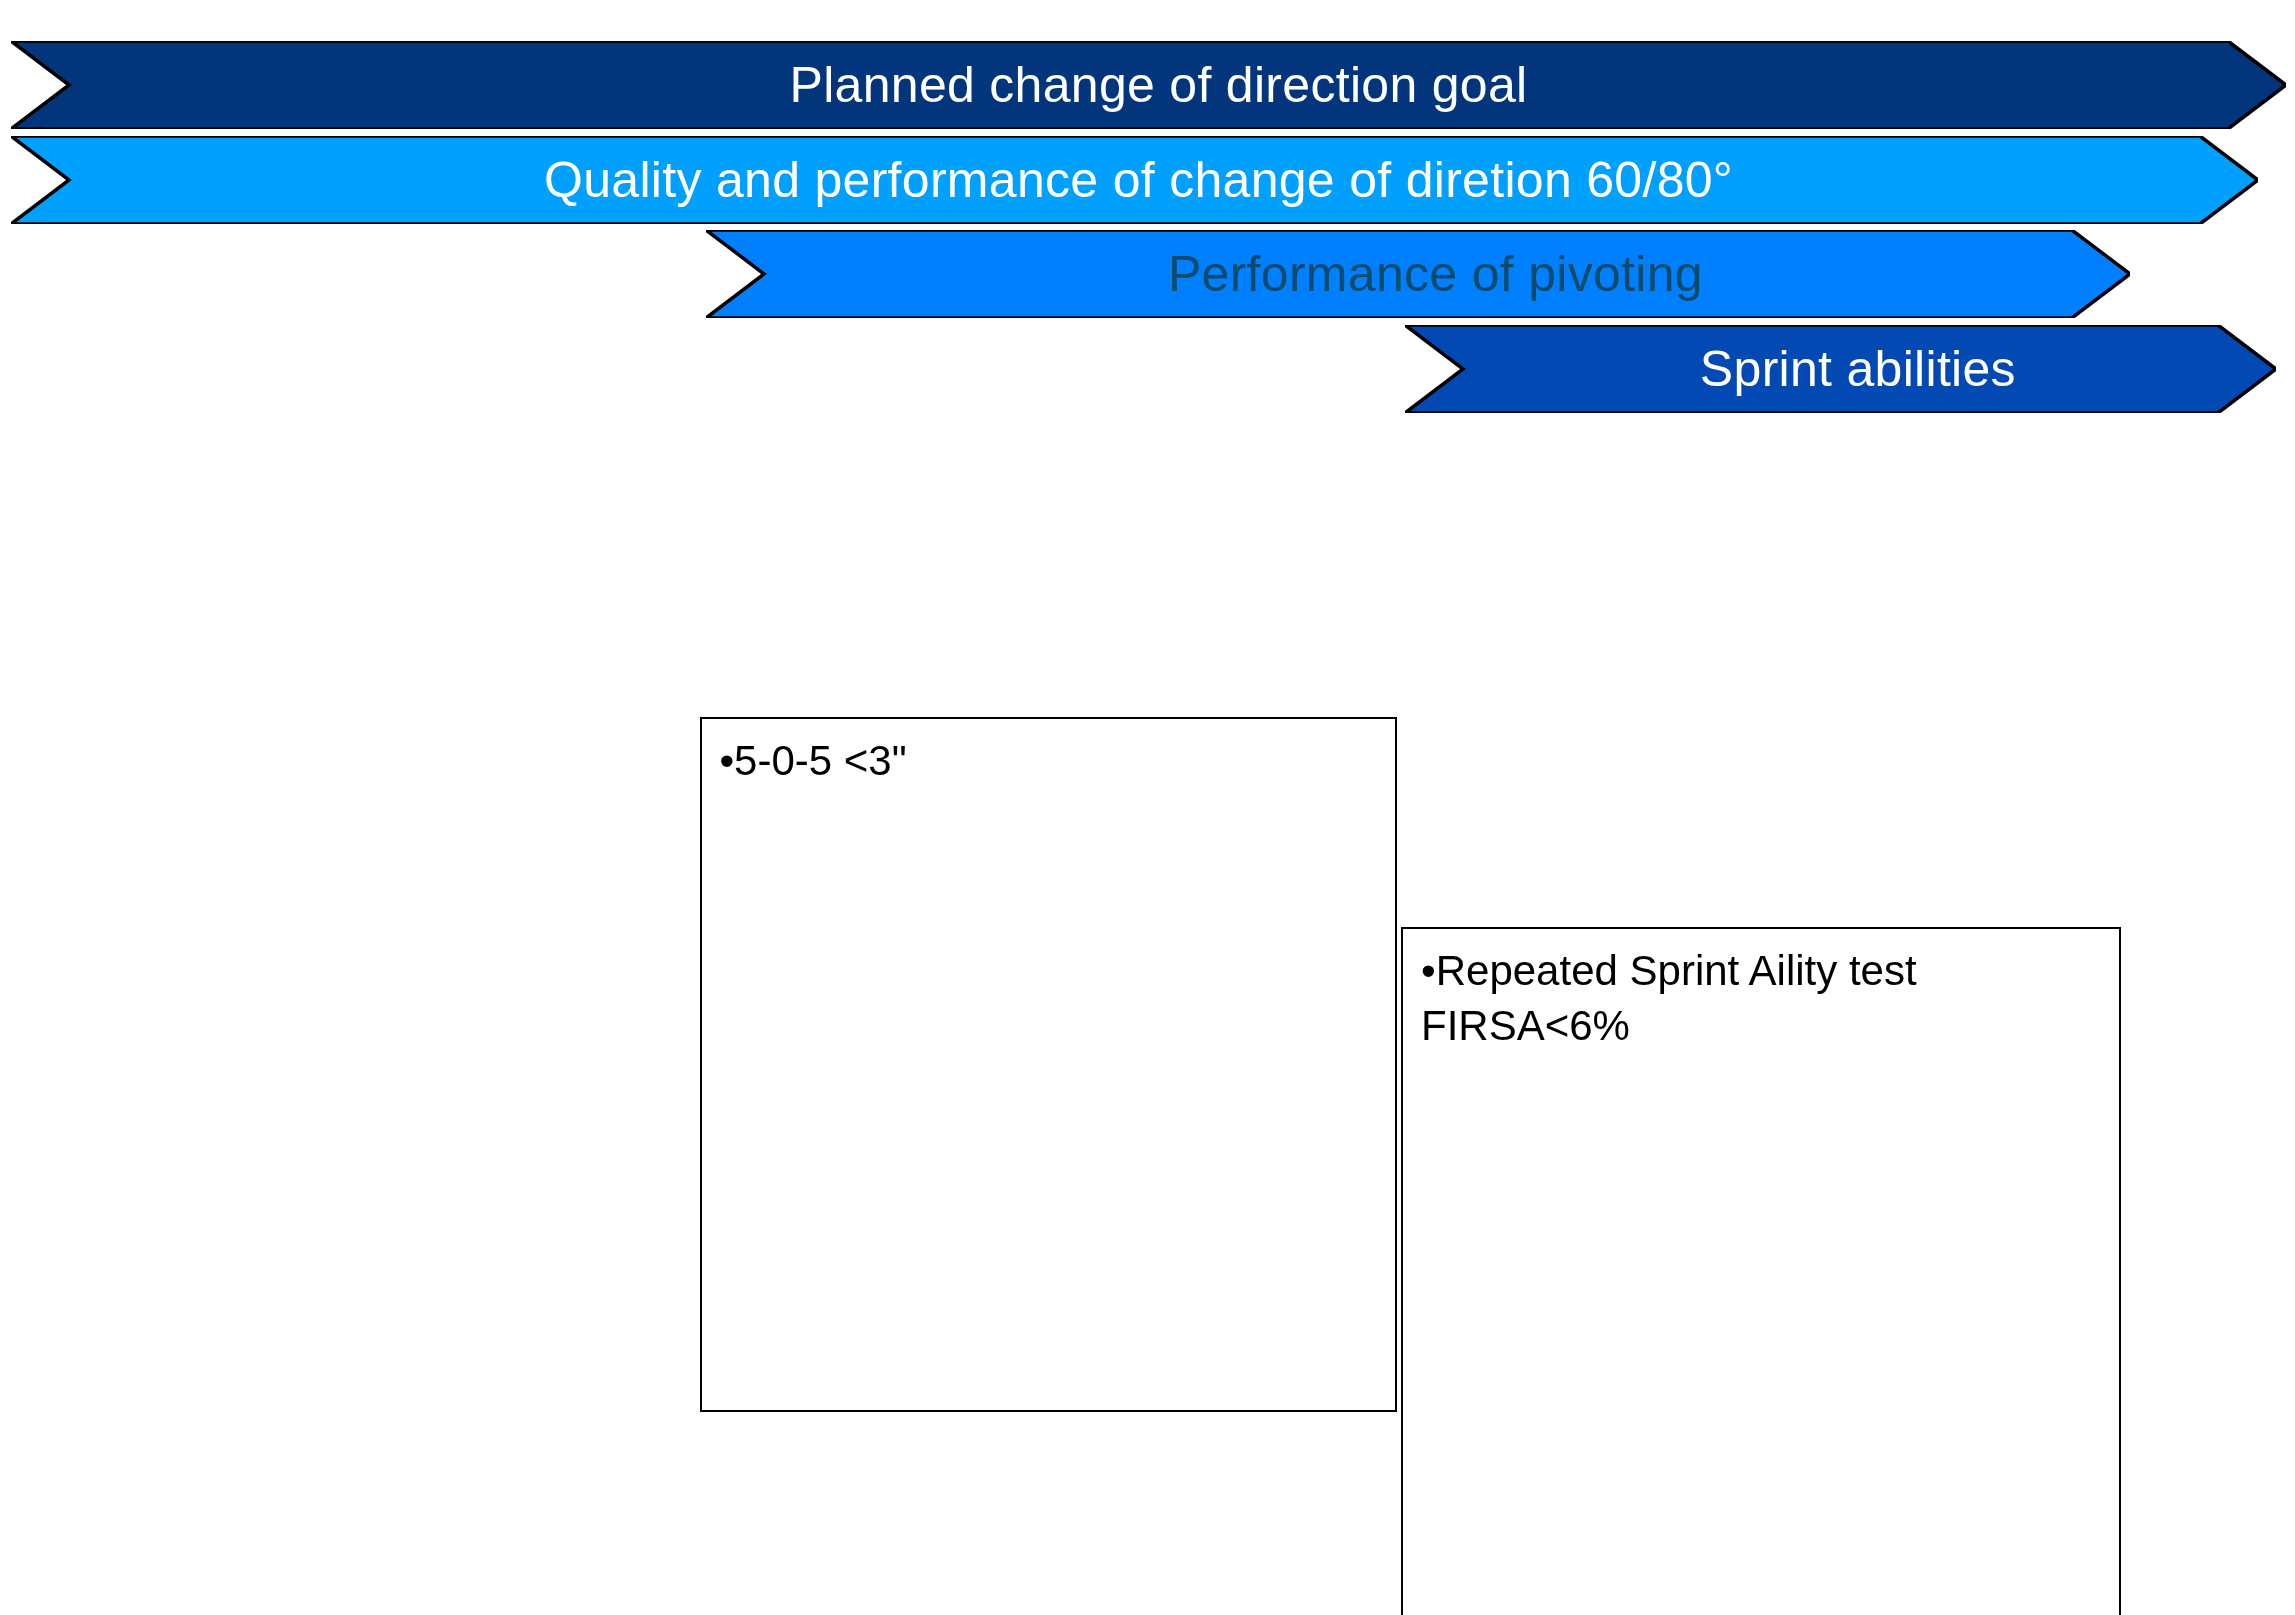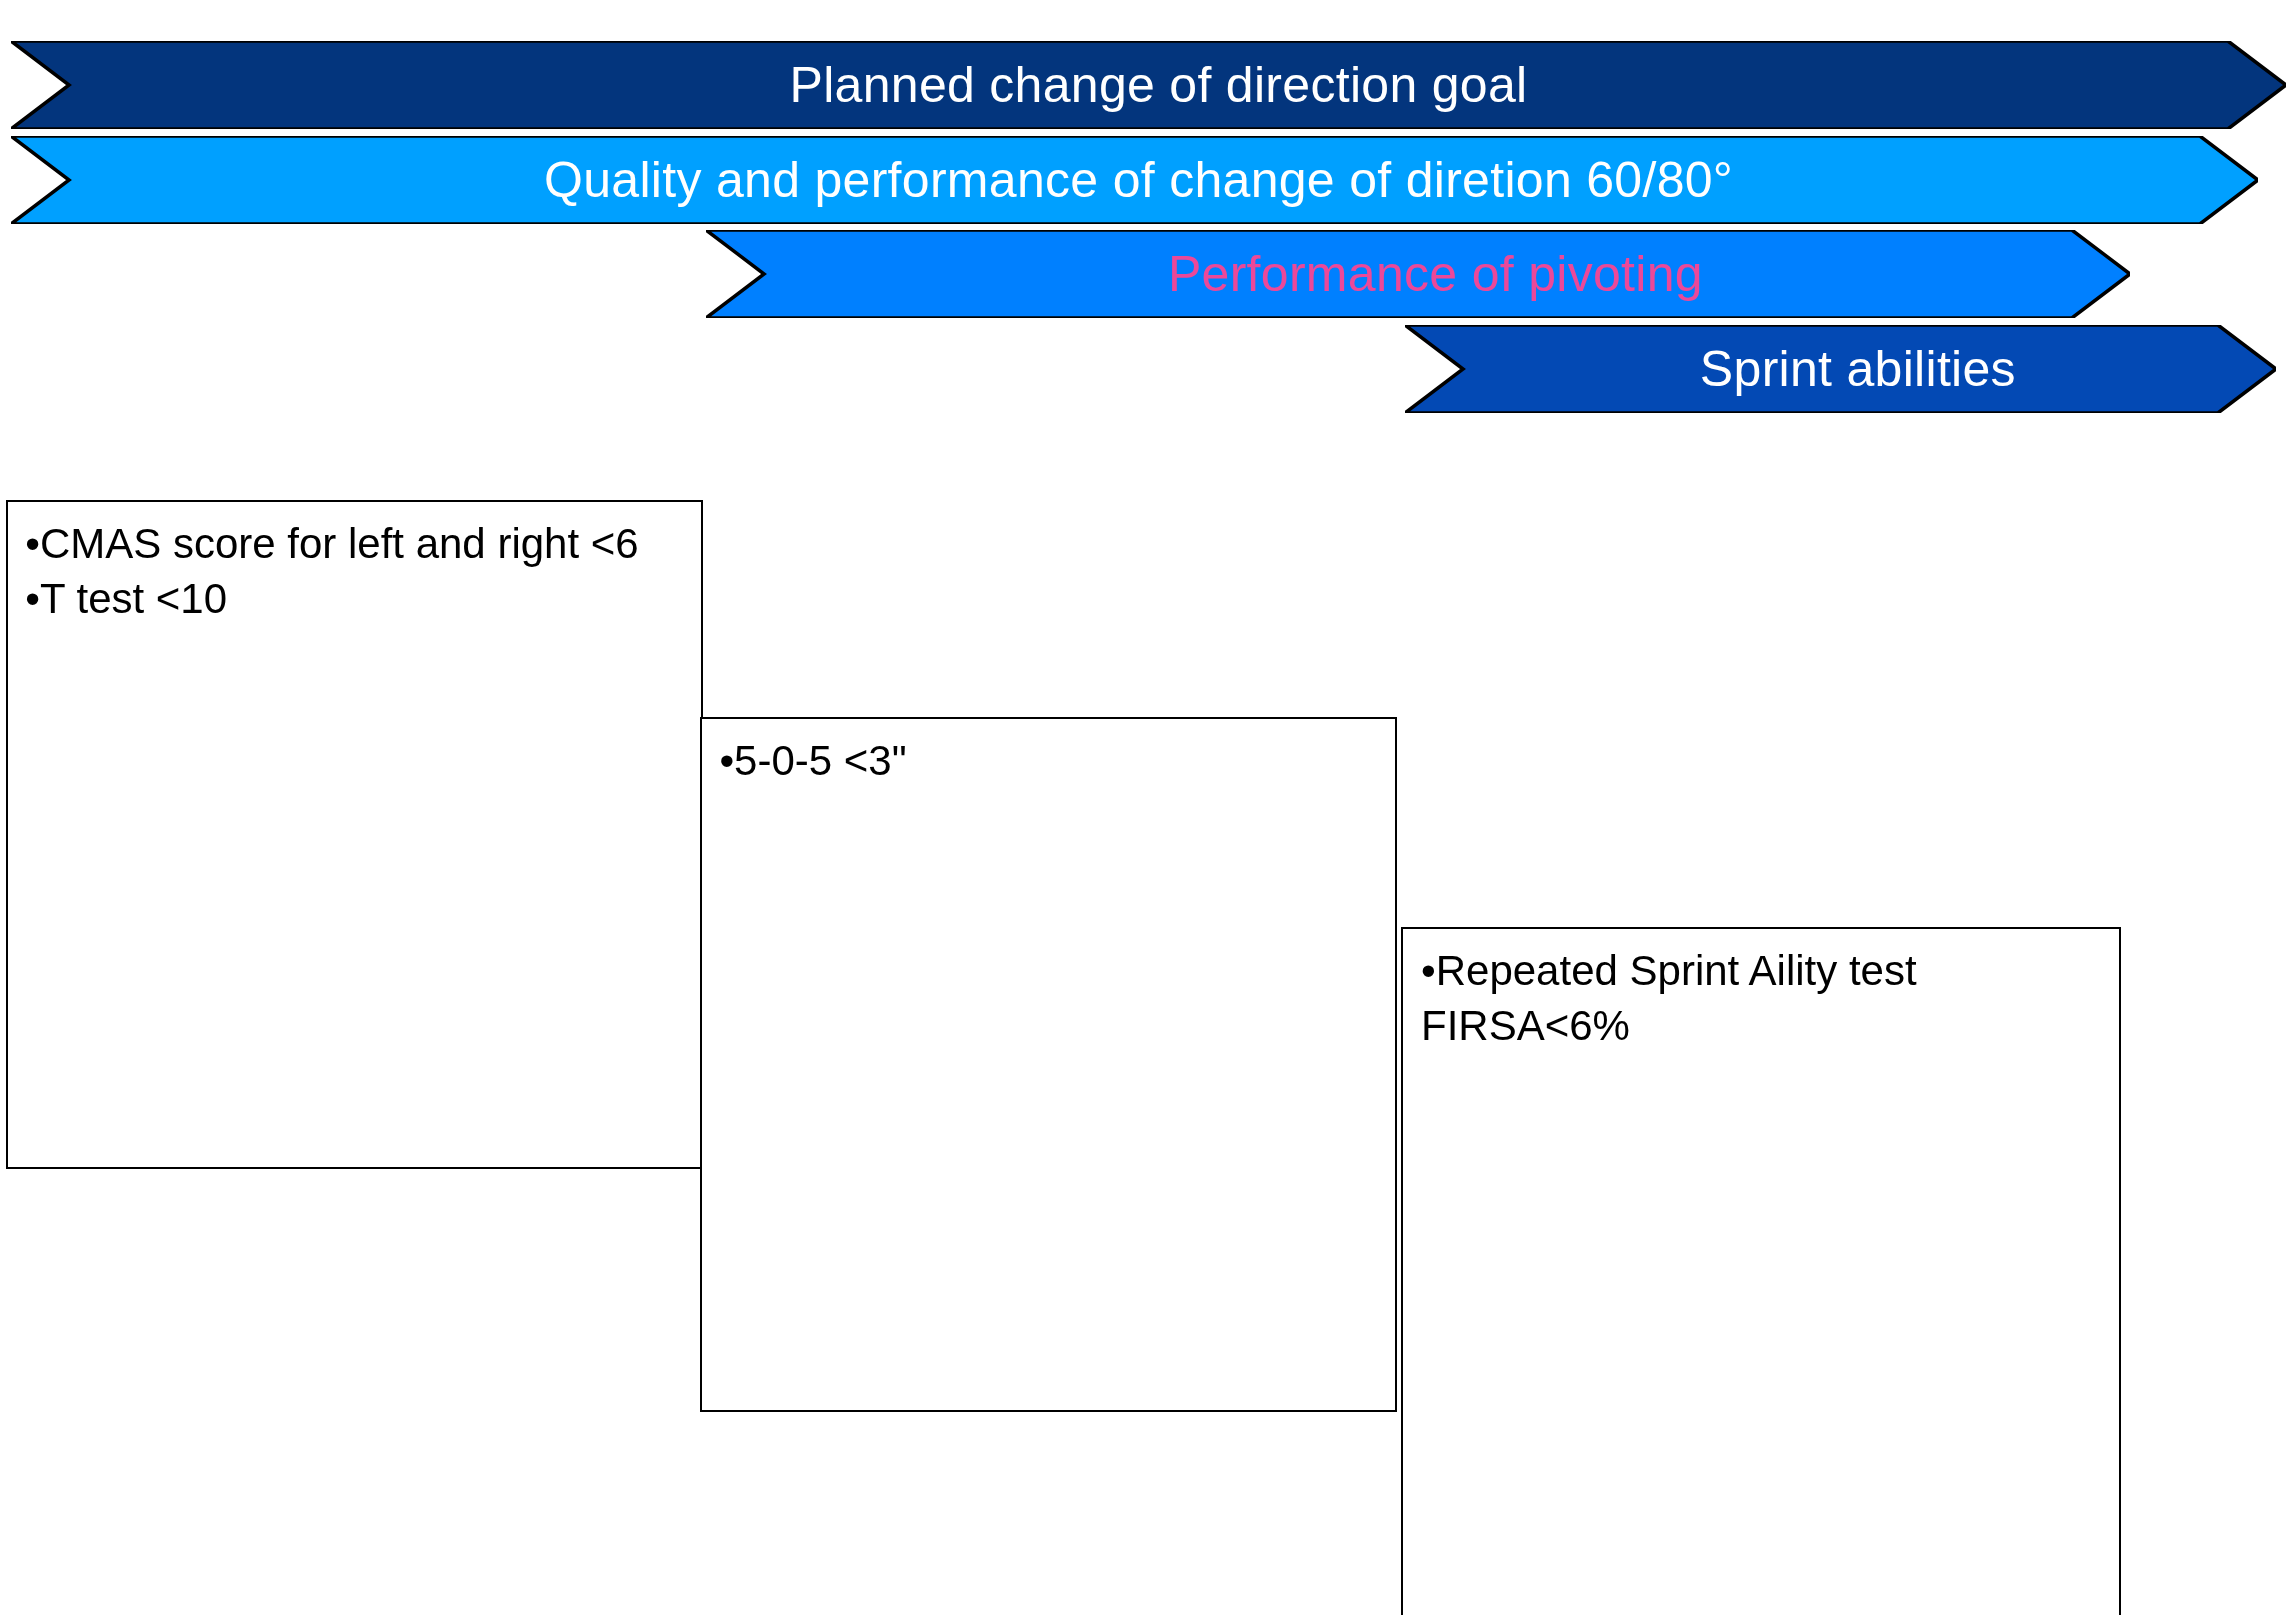--- a/index.html
+++ b/index.html
@@ -96,34 +96,30 @@
     <svg viewBox="0 0 3870 152" preserveAspectRatio="none">
       <polygon points="0,0 3770,0 3870,76 3770,152 0,152 100,76" fill="#00A0FF" stroke="#000000" stroke-width="6" stroke-linejoin="miter"></polygon>
     </svg>
     <span class="label" style="color: rgb(255, 255, 255);">Quality and performance of change of diretion 60/80°</span>
   </div>
 
   <div class="chevron chev-3">
     <svg viewBox="0 0 2452 152" preserveAspectRatio="none">
       <polygon points="0,0 2352,0 2452,76 2352,152 0,152 100,76" fill="#0080FF" stroke="#000000" stroke-width="6" stroke-linejoin="miter"></polygon>
     </svg>
-    <span class="label" style="color: #ec4899; text-align: right;">Performance of pivoting</span>
+    <span class="label" style="color: #0c4a6e; text-align: right;">Performance of pivoting</span>
   </div>
 
   <div class="chevron chev-4">
     <svg viewBox="0 0 1500 152" preserveAspectRatio="none">
       <polygon points="0,0 1400,0 1500,76 1400,152 0,152 100,76" fill="#0349B4" stroke="#000000" stroke-width="6" stroke-linejoin="miter"></polygon>
     </svg>
     <span class="label" style="color: rgb(255, 255, 255);">Sprint abilities</span>
   </div>
 
-  <div class="notebox box-1" style="background: rgb(255, 255, 255); border-color: rgb(0, 0, 0);">
-    <div class="lines" style="color: rgb(0, 0, 0);">•CMAS score for left and right &lt;6
-•T test &lt;10</div>
-  </div>
 
   <div class="notebox box-2" style="background: rgb(255, 255, 255); border-color: rgb(0, 0, 0);">
     <div class="lines" style="color: rgb(0, 0, 0);">•5-0-5 &lt;3"</div>
   </div>
 
   <div class="notebox box-3" style="background: rgb(255, 255, 255); border-color: rgb(0, 0, 0);">
     <div class="lines" style="color: rgb(0, 0, 0);">•Repeated Sprint Aility test FIRSA&lt;6%</div>
   </div>
 
 </div>

